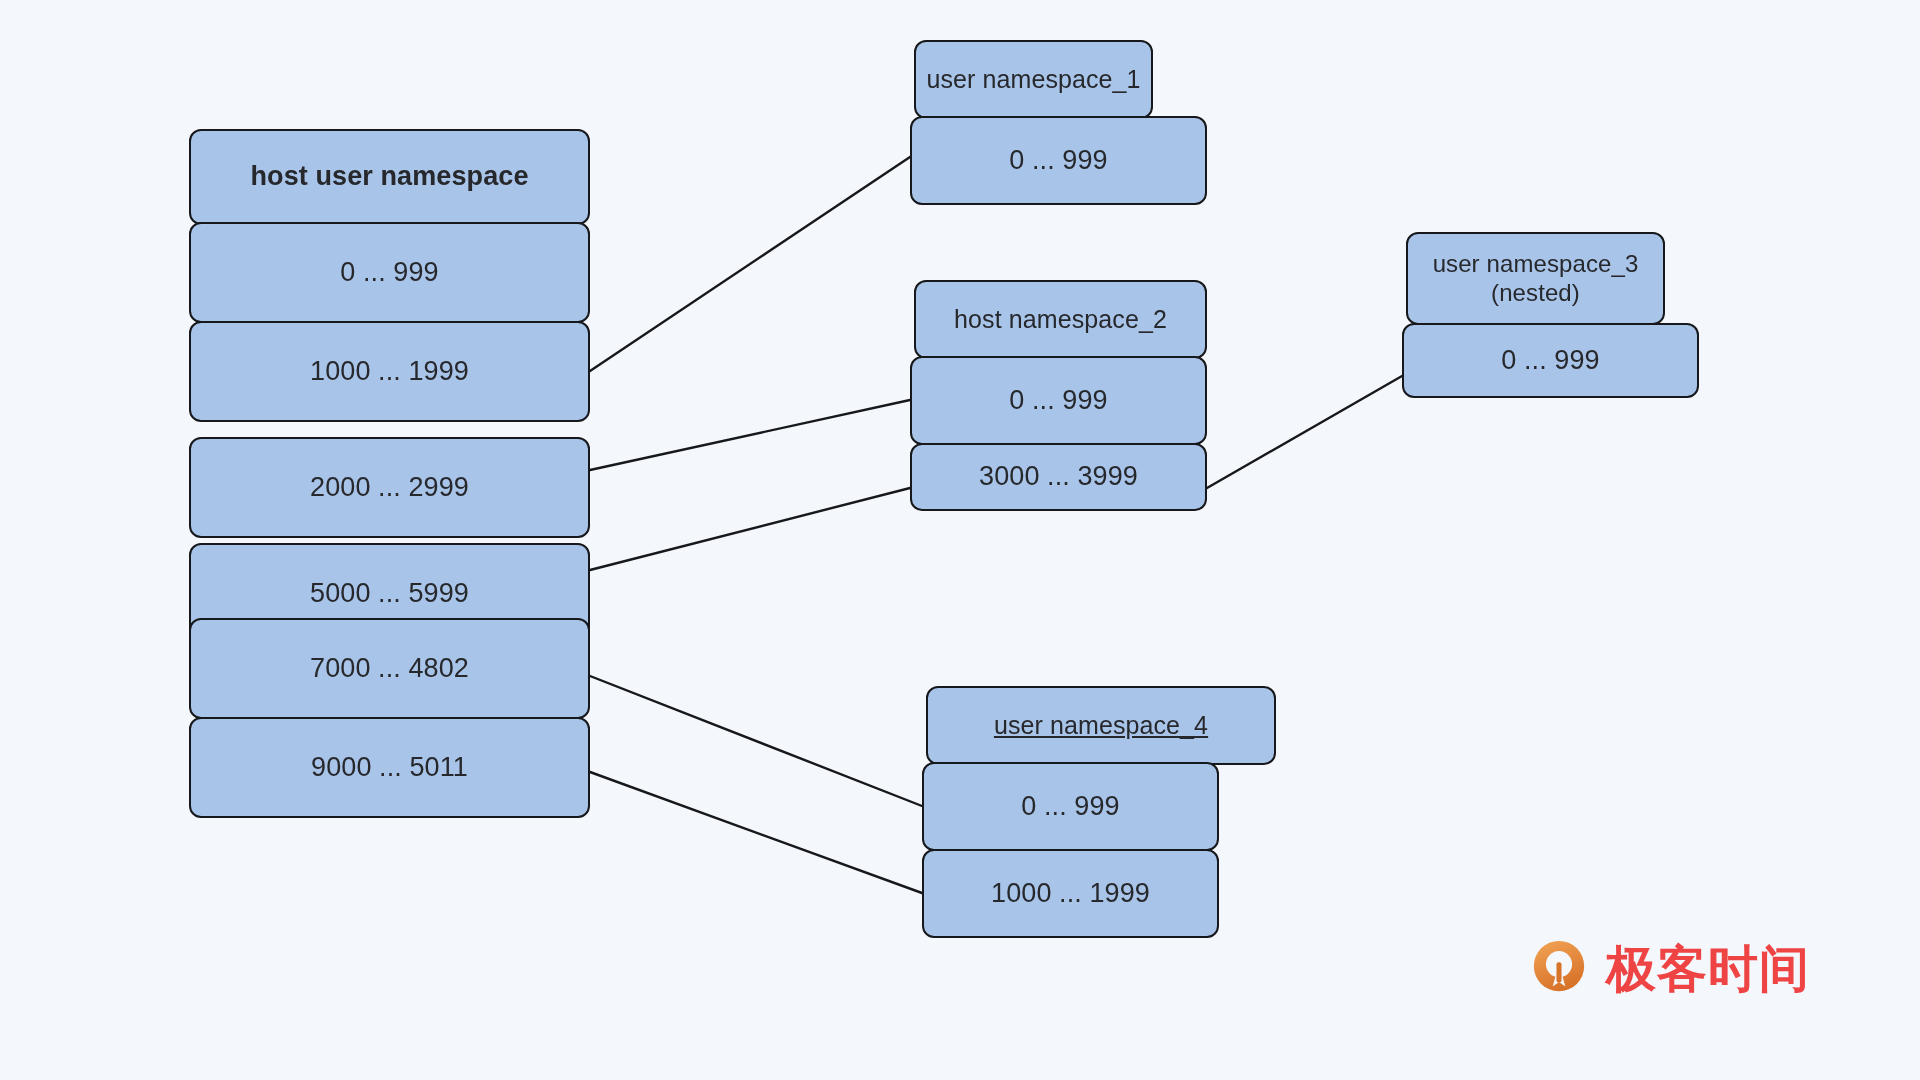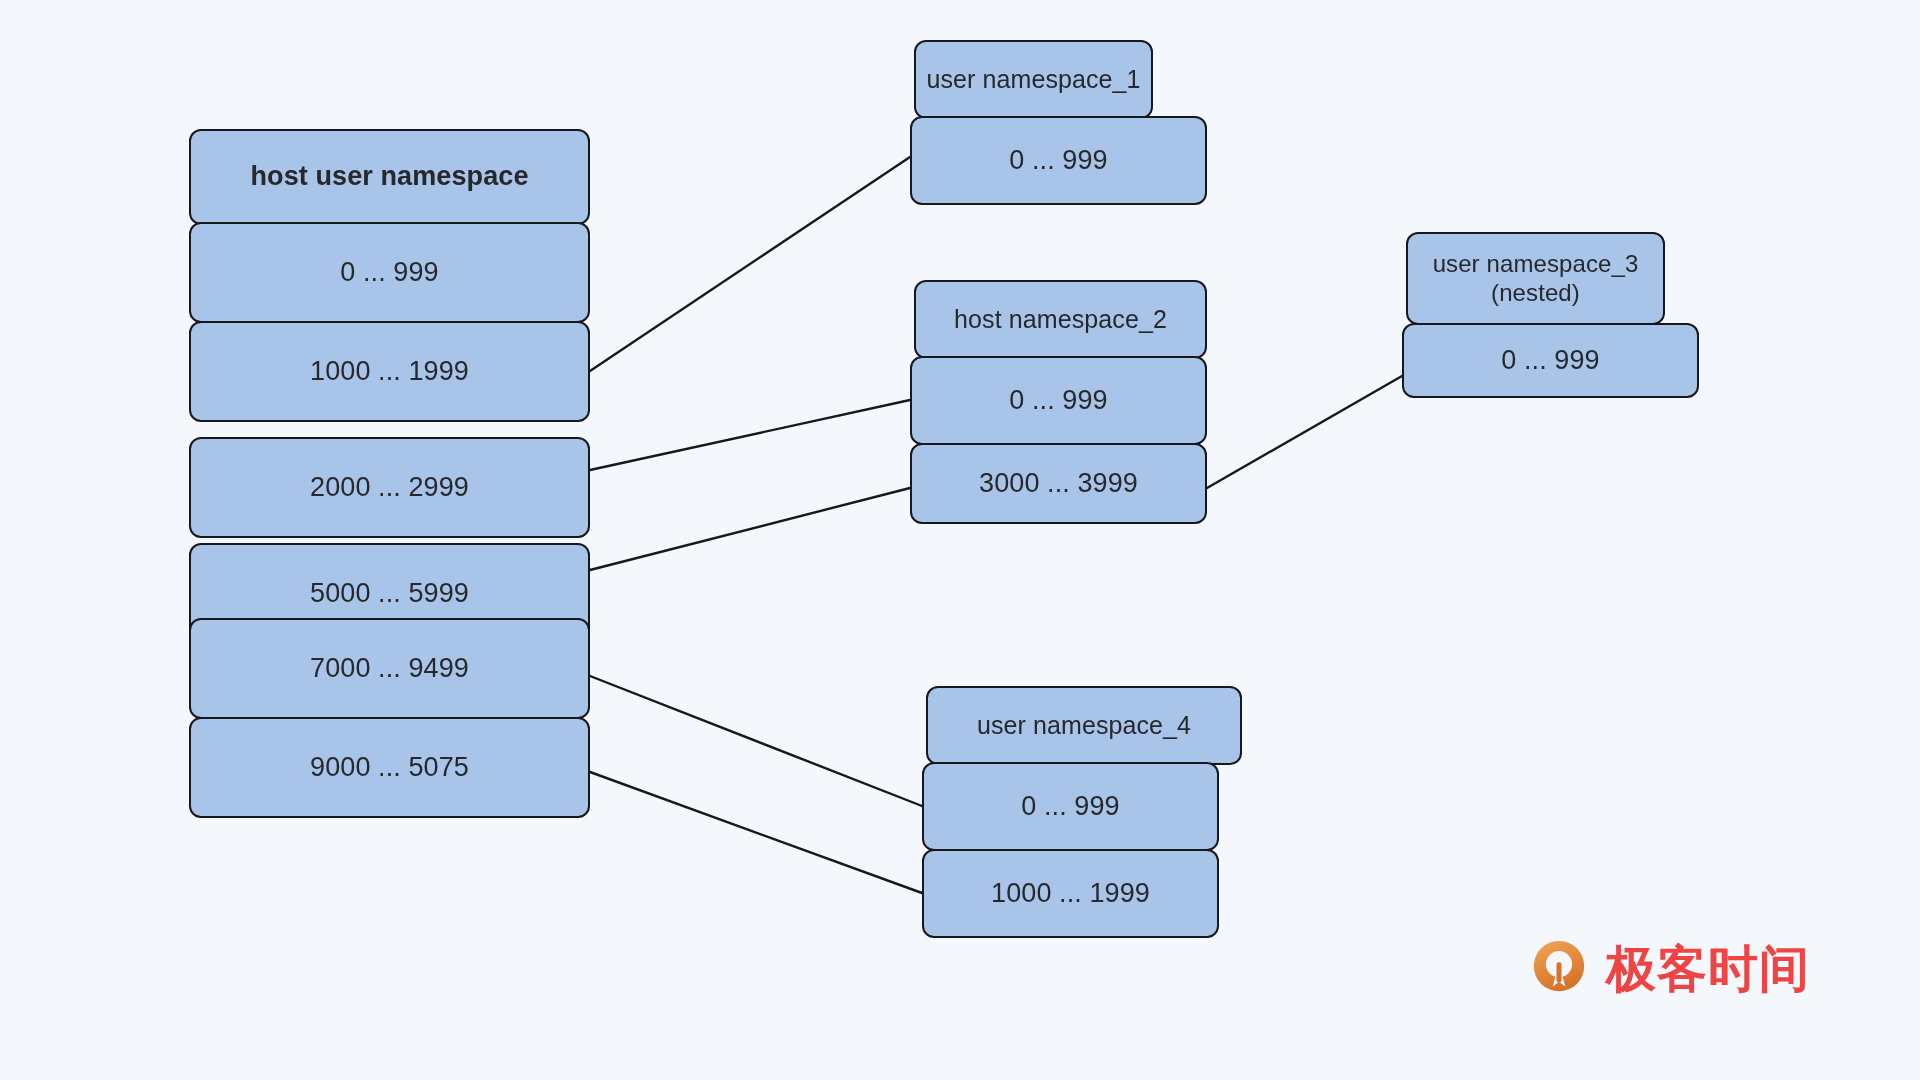--- a/index.html
+++ b/index.html
@@ -66,30 +66,30 @@
 
   
   #ns-1 { left: 910px; top: 40px; }
   #ns-1 .ns-box.title { left: 4px; top: 0px;  width: 239px; height: 79px; }
   #ns-1 .ns-box.r0    { left: 0px; top: 76px; width: 297px; height: 89px; }
 
   
   #ns-2 { left: 910px; top: 280px; }
   #ns-2 .ns-box.title { left: 4px; top: 0px;   width: 293px; height: 79px; }
   #ns-2 .ns-box.r0    { left: 0px; top: 76px;  width: 297px; height: 89px; }
-  #ns-2 .ns-box.r1    { left: 0px; top: 163px; width: 297px; height: 81px; }
+  #ns-2 .ns-box.r1    { left: 0px; top: 163px; width: 297px; height: 68px; }
 
   
   #ns-3 { left: 1402px; top: 232px; }
   #ns-3 .ns-box.title { left: 4px; top: 0px;  width: 259px; height: 93px; font-size: 24px; }
   #ns-3 .ns-box.r0    { left: 0px; top: 91px; width: 297px; height: 75px; }
 
   
   #ns-4 { left: 922px; top: 686px; }
-  #ns-4 .ns-box.title { left: 4px; top: 0px;   width: 316px; height: 79px; }
+  #ns-4 .ns-box.title { left: 4px; top: 0px;   width: 350px; height: 79px; text-decoration: underline; }
   #ns-4 .ns-box.r0    { left: 0px; top: 76px;  width: 297px; height: 89px; }
   #ns-4 .ns-box.r1    { left: 0px; top: 163px; width: 297px; height: 89px; }
 
   
   #watermark {
     position: absolute;
     left: 1528px;
     top: 938px;
     display: flex;
     align-items: center;
@@ -133,22 +133,22 @@
       <line x1="590" y1="772" x2="922" y2="893"></line>
     </g>
   </svg>
 
   <div class="ns-group" id="host-column">
     <div class="ns-box title">host user namespace</div>
     <div class="ns-box range r0">0 ... 999</div>
     <div class="ns-box range r1">1000 ... 1999</div>
     <div class="ns-box range r2">2000 ... 2999</div>
     <div class="ns-box range r3">5000 ... 5999</div>
-    <div class="ns-box range r4">7000 ... 9499</div>
-    <div class="ns-box range r5">9000 ... 5075</div>
+    <div class="ns-box range r4">7000 ... 4802</div>
+    <div class="ns-box range r5">9000 ... 5011</div>
   </div>
 
   <div class="ns-group" id="ns-1">
     <div class="ns-box title">user namespace_1</div>
     <div class="ns-box range r0">0 ... 999</div>
   </div>
 
   <div class="ns-group" id="ns-2">
     <div class="ns-box title">host namespace_2</div>
     <div class="ns-box range r0">0 ... 999</div>

